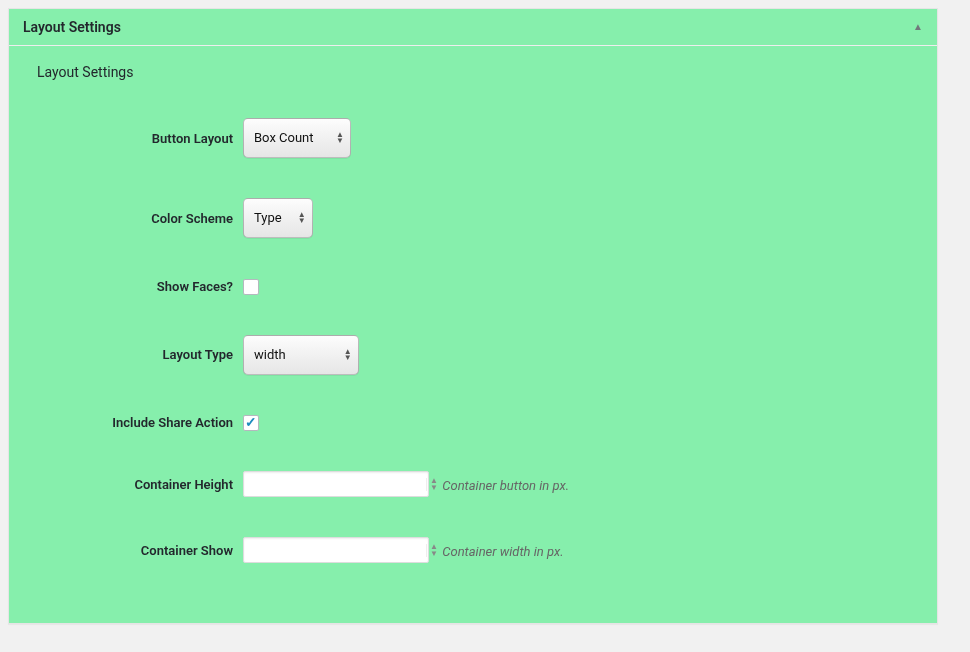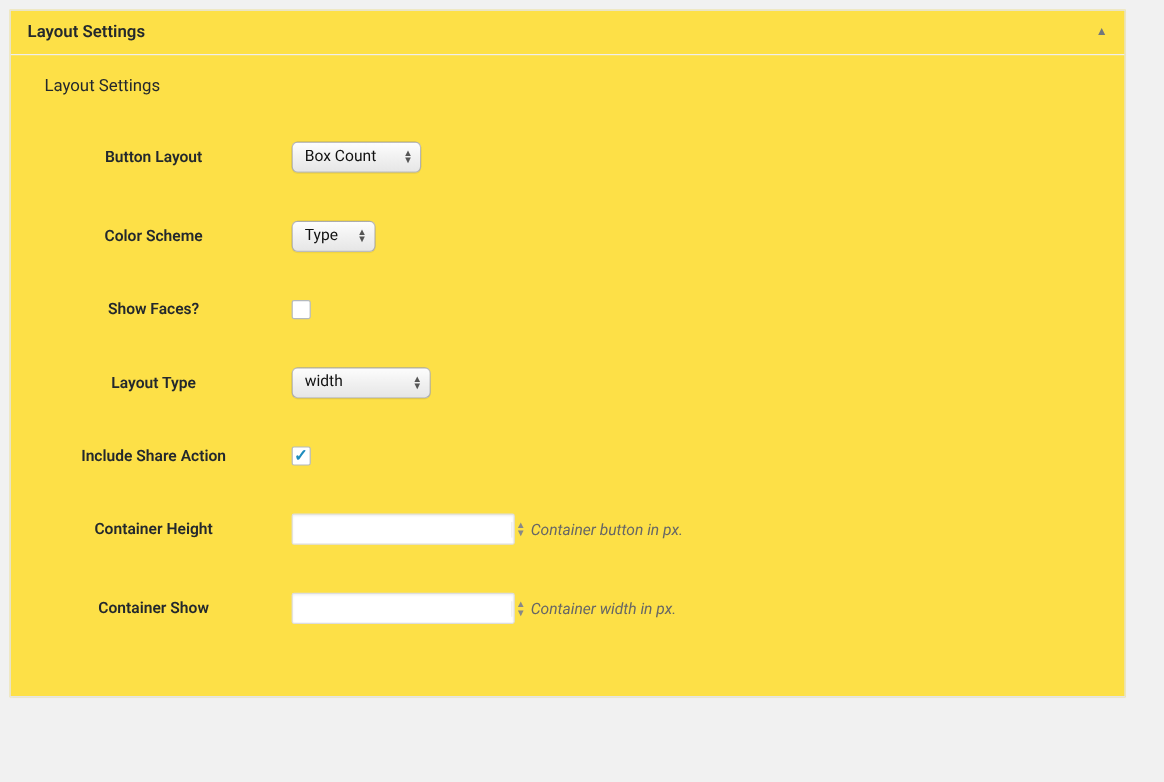--- a/index.html
+++ b/index.html
@@ -4,21 +4,21 @@
   <style>
     * { box-sizing: border-box; margin: 0; padding: 0; }
     body {
       font-family: -apple-system, BlinkMacSystemFont, "Segoe UI", Roboto, "Helvetica Neue", Arial, sans-serif;
       font-size: 13px;
       color: #23282d;
       background: #f1f1f1;
       padding: 8px;
     }
     .metabox {
-      background: #fde047;
+      background: #86efac;
       border: 1px solid #e5e5e5;
       box-shadow: 0 1px 1px rgba(0,0,0,0.04);
       width: 930px;
     }
     .metabox-header {
       border-bottom: 1px solid #eee;
       padding: 10px 14px;
       display: flex;
       justify-content: space-between;
       align-items: center;
@@ -43,37 +43,37 @@
       font-weight: 400;
       color: #23282d;
       padding: 6px 4px 6px 14px;
     }
     table.form-table {
       width: 100%;
       border-collapse: collapse;
       margin-top: 12px;
     }
     table.form-table th {
-      text-align: center;
+      text-align: right;
       vertical-align: middle;
       font-weight: 600;
       font-size: 13px;
       color: #23282d;
       width: 220px;
       padding: 20px 10px 20px 0;
     }
     table.form-table td {
       vertical-align: middle;
       padding: 20px 10px 20px 0;
     }
     .wp-select {
       display: inline-flex;
       align-items: center;
       justify-content: space-between;
-      height: 26px;
+      height: 40px;
       border: 1px solid rgba(0,0,0,0.25);
       border-radius: 5px;
       background: linear-gradient(to bottom, #fdfdfd 0%, #f2f2f2 45%, #e6e6e6 100%);
       box-shadow: 0 1px 0 rgba(0,0,0,0.05);
       padding: 0 4px 0 10px;
       font-size: 13px;
       color: #111;
       cursor: default;
       min-width: 60px;
       line-height: 24px;

